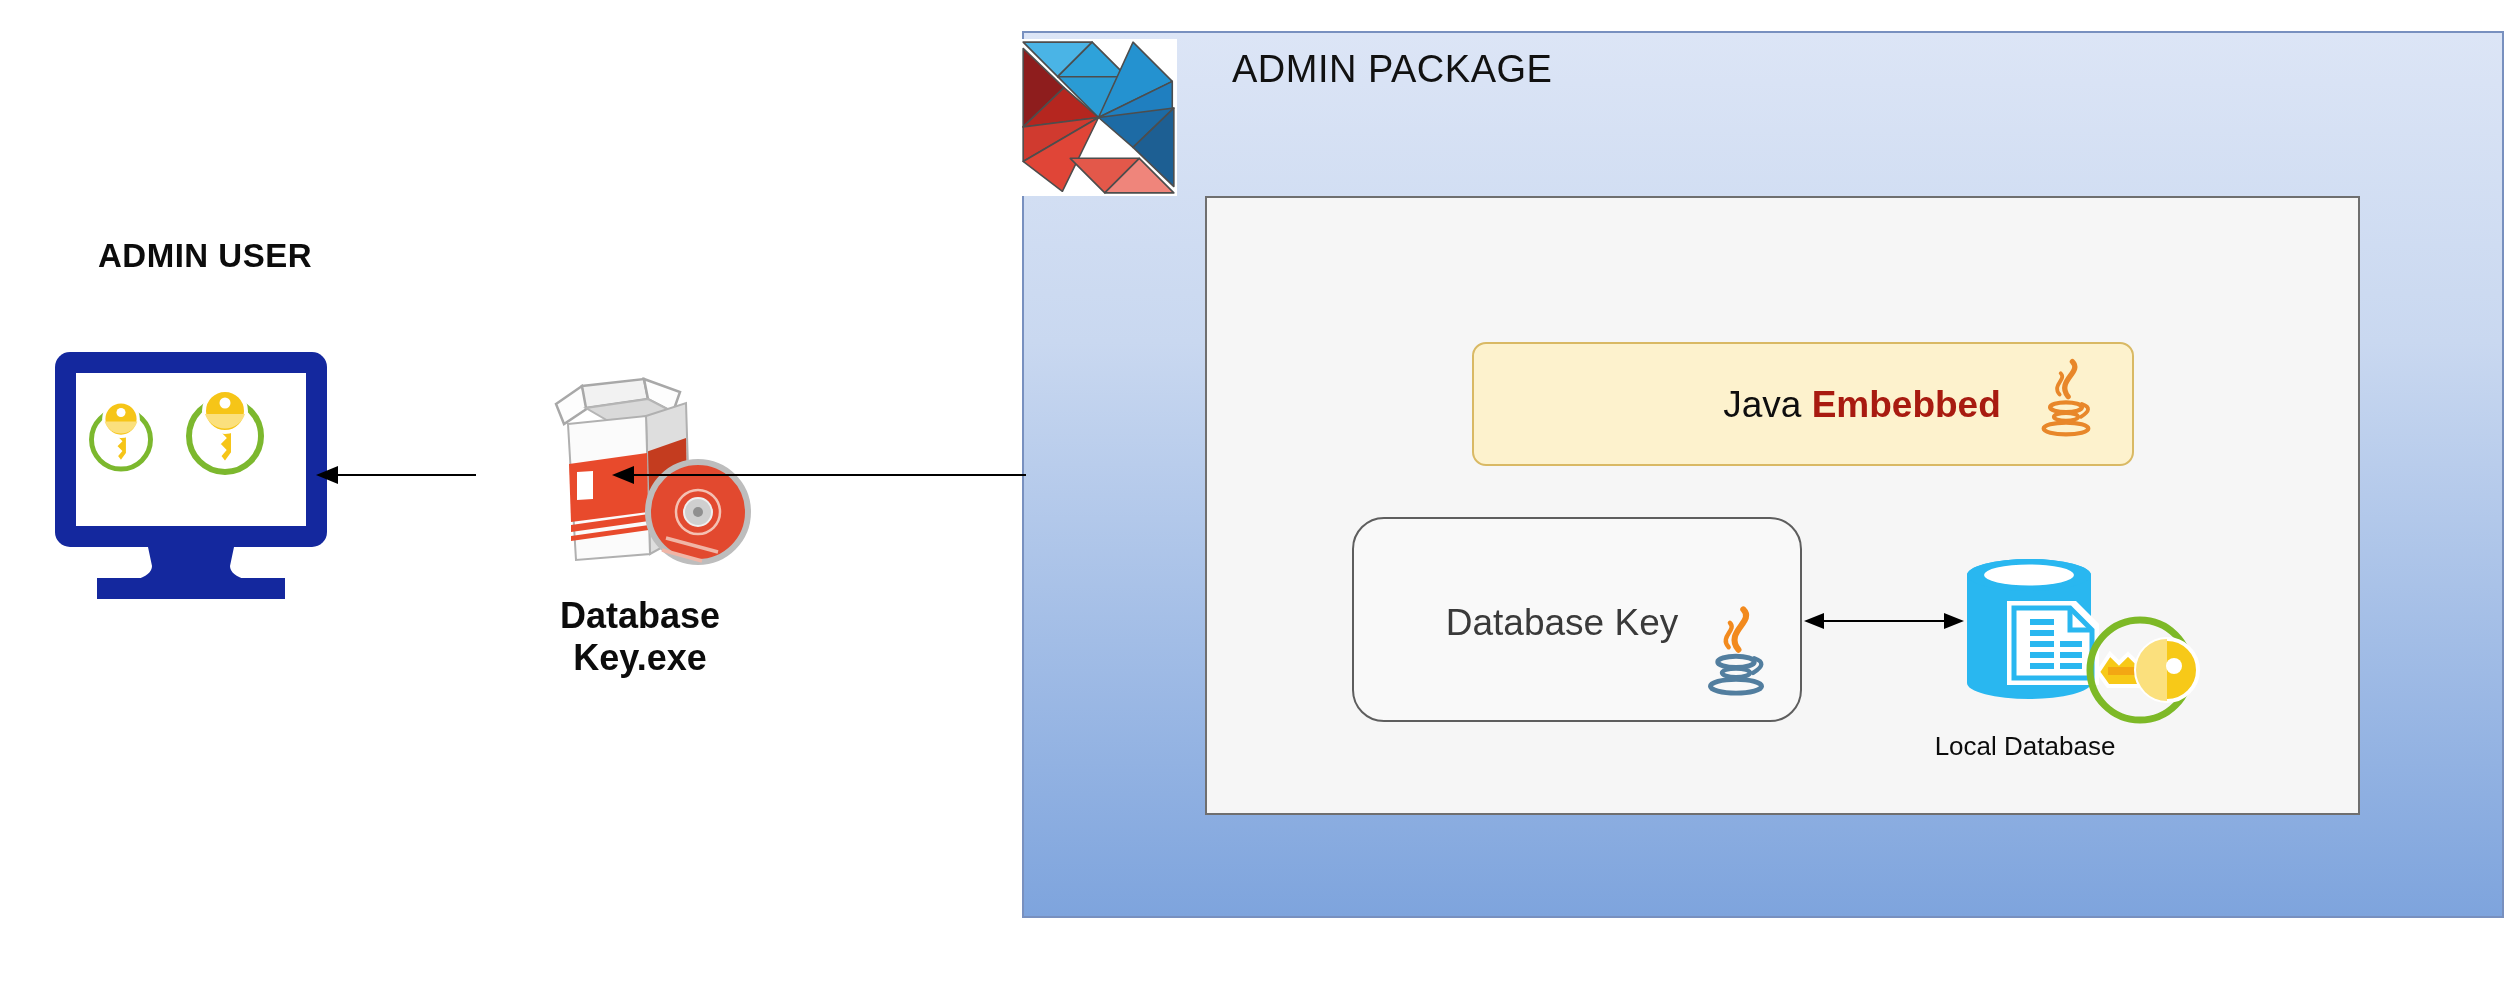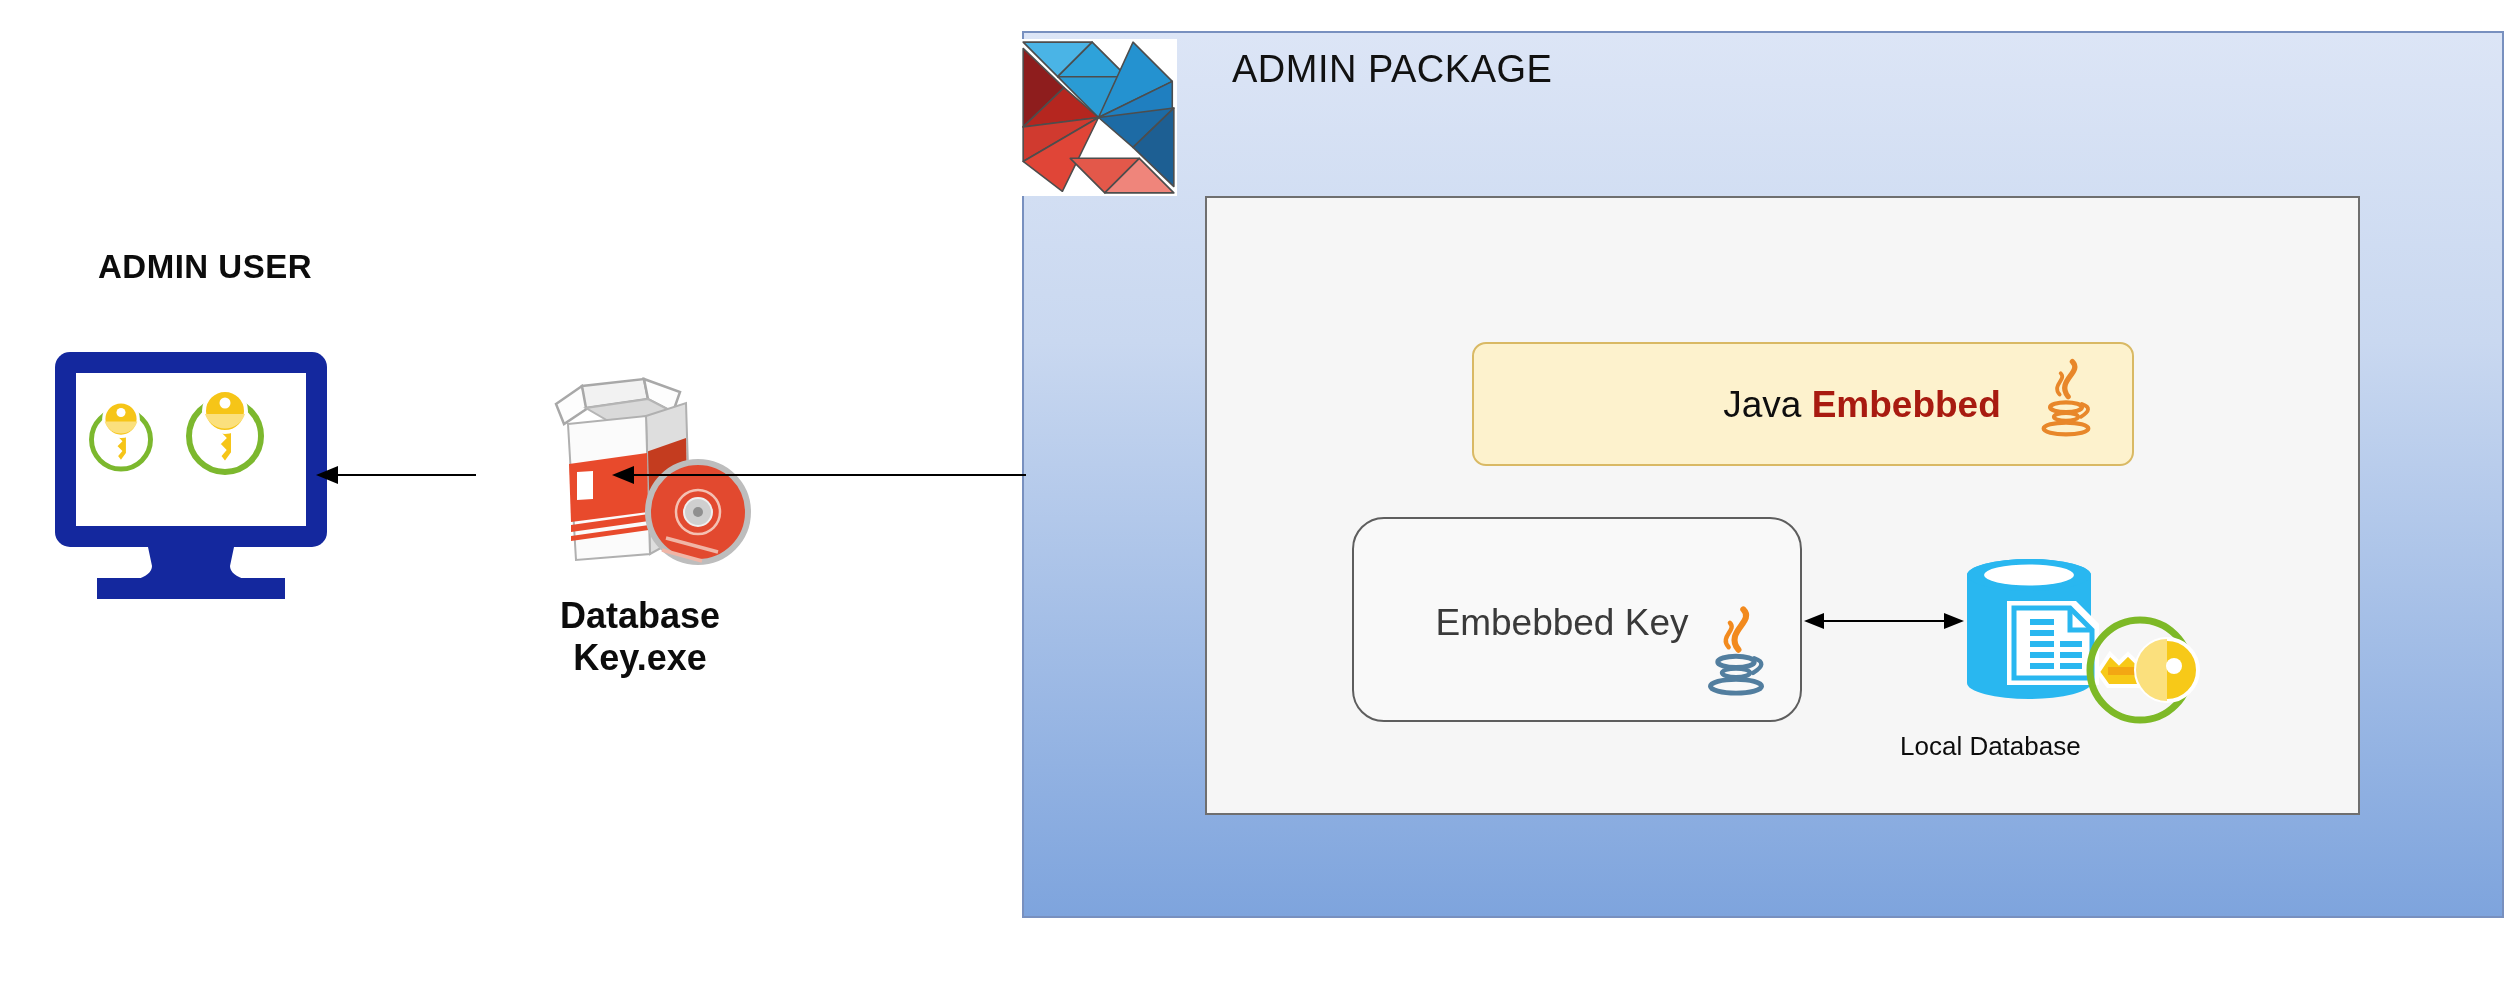--- a/index.html
+++ b/index.html
@@ -4,21 +4,21 @@
 <style>
   html,body{margin:0;padding:0;background:#fff;}
   #canvas{
     position:relative;width:2520px;height:984px;background:#ffffff;
     font-family:"Liberation Sans",sans-serif;overflow:hidden;
   }
   .abs{position:absolute;}
   
   #admin-user-label{
     left:55px;top:237px;width:300px;text-align:center;
-    font-size:33px;font-weight:bold;color:#0c0c0c;letter-spacing:.5px;margin-top:11px;
+    font-size:33px;font-weight:bold;color:#0c0c0c;letter-spacing:.5px;
   }
   #monitor-svg{left:55px;top:352px;}
   #exe-label{
     left:489px;top:595px;width:302px;text-align:center;
     font-size:36px;font-weight:bold;color:#0c0c0c;
   }
   #installer-svg{left:550px;top:362px;}
   
   .arrow-svg{pointer-events:none;}
   #arrow-installer-to-monitor{left:312px;top:462px;}
@@ -59,21 +59,21 @@
     background:#f9f9f9;border:2px solid #5e5e5e;border-radius:32px;
   }
   #license-text{
     left:1372px;top:602px;width:380px;text-align:center;
     font-size:37px;color:#3a3a3a;
   }
   #java-logo-blue{left:1697px;top:598px;}
   
   #db-svg{left:1958px;top:548px;}
   #db-label{
-    left:1900px;top:731px;width:250px;text-align:left;
+    left:1900px;top:731px;width:250px;text-align:center;
     font-size:26px;color:#0c0c0c;
   }
 </style>
 </head>
 <body>
 
 <div id="canvas">
 
   <div id="nsis-box" class="abs"></div>
 
@@ -169,21 +169,21 @@
       <path d="M38,3 C48,13 22,21 34,36" stroke-width="5"></path>
       <path d="M27,14 C33,20 18,25 26,34" stroke-width="3.6"></path>
       <ellipse cx="32" cy="46" rx="15" ry="4.6" stroke-width="4"></ellipse>
       <ellipse cx="32" cy="55" rx="11.5" ry="3.6" stroke-width="3.6"></ellipse>
       <ellipse cx="32" cy="66" rx="21" ry="5.6" stroke-width="4"></ellipse>
       <path d="M47,43 q12,4 -1,12" stroke-width="3.6"></path>
     </g>
   </svg>
 
   <div id="license-box" class="abs"></div>
-  <div id="license-text" class="abs">Embebbed Key</div>
+  <div id="license-text" class="abs">Database Key</div>
   <svg id="java-logo-blue" class="abs" width="78" height="118" viewBox="0 0 64 84">
     <g fill="none" stroke-linecap="round">
       <path d="M38,3 C48,13 22,21 34,36" stroke="#f28a1e" stroke-width="5"></path>
       <path d="M27,14 C33,20 18,25 26,34" stroke="#f28a1e" stroke-width="3.6"></path>
       <ellipse cx="32" cy="46" rx="15" ry="4.6" stroke="#527e9f" stroke-width="4"></ellipse>
       <ellipse cx="32" cy="55" rx="11.5" ry="3.6" stroke="#527e9f" stroke-width="3.6"></ellipse>
       <ellipse cx="32" cy="66" rx="21" ry="5.6" stroke="#527e9f" stroke-width="4"></ellipse>
       <path d="M47,43 q12,4 -1,12" stroke="#527e9f" stroke-width="3.6"></path>
     </g>
   </svg>

